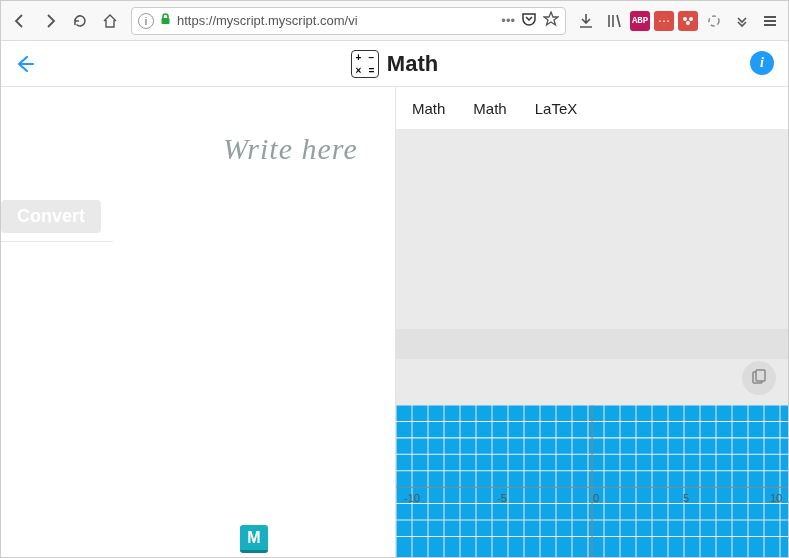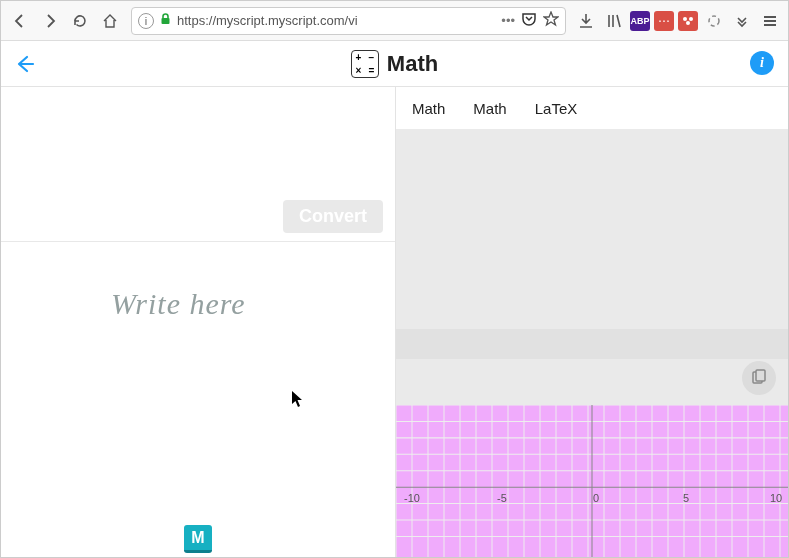--- a/index.html
+++ b/index.html
@@ -51,21 +51,21 @@
     width:16px;height:16px;border:1px solid #999;border-radius:50%;
     display:flex;align-items:center;justify-content:center;font-size:11px;color:#666;
     flex-shrink:0;
   }
   .url-bar .lock { color:#22a63a;font-size:12px;flex-shrink:0; }
   .url-text { white-space:nowrap; overflow:hidden; flex:1; }
   .toolbar-icon {
     width:24px;height:24px;display:flex;align-items:center;justify-content:center;
     color:#555;cursor:pointer;
   }
-  .toolbar-icon.sq { background:#4c1d95;color:#fff;border-radius:3px;font-size:9px;font-weight:bold;width:20px;height:20px; }
+  .toolbar-icon.sq { background:#be185d;color:#fff;border-radius:3px;font-size:9px;font-weight:bold;width:20px;height:20px;font-family:Liberation Mono, monospace; }
   .toolbar-icon.sq2 { background:#d94f45;color:#fff;border-radius:3px;font-size:12px;width:20px;height:20px; }
   .toolbar-icon.sq3 { background:#d94f45;color:#fff;border-radius:3px;font-size:12px;width:20px;height:20px; }
 
   
   .app-header {
     height: 46px;
     display:flex;
     align-items:center;
     border-bottom:1px solid #e3e3e3;
     position:relative;
@@ -88,21 +88,21 @@
     position:absolute;right:14px;top:10px;width:24px;height:24px;
     background:#1e9cf7;border-radius:50%;color:#fff;font-weight:bold;font-style:italic;
     display:flex;align-items:center;justify-content:center;font-size:14px;cursor:pointer;font-family:Georgia,serif;
   }
 
   
   .app-body {
     display:flex;height:calc(100% - 86px);
   }
   .pane-left {
-    width:395px;border-right:1px solid #e3e3e3;display:flex;flex-direction:column;position:relative;
+    width:395px;border-right:1px solid #e3e3e3;display:flex;position:relative;
   }
   .pane-right { flex:1;display:flex;flex-direction:column; }
 
   .convert-row {
     height:155px;border-bottom:1px solid #e8e8e8;display:flex;align-items:flex-end;justify-content:flex-end;
     padding:0 12px 8px 0;
   }
   .convert-btn {
     background:#e9e9e9;color:#fff;font-size:18px;font-weight:600;
     border:none;border-radius:4px;padding:6px 16px;cursor:pointer;
@@ -139,21 +139,21 @@
     flex:0 0 276px;background:#eaeaea;position:relative;
   }
   .output-mid { position:absolute;left:0;right:0;top:200px;height:30px;background:#e1e1e1; }
   .copy-btn {
     position:absolute;right:12px;bottom:10px;width:34px;height:34px;border-radius:50%;
     background:#dcdcdc;display:flex;align-items:center;justify-content:center;cursor:pointer;
   }
 
   
   .graph {
-    flex:1;position:relative;background:#f0abfc;
+    flex:1;position:relative;background:#0ea5e9;
   }
   .graph svg { width:100%;height:100%; }
   .grid-line { stroke:#eee;stroke-width:1; }
   .axis-line { stroke:#888;stroke-width:1; }
   .tick-label { font-size:11px;fill:#555;text-anchor:middle; }
 
 </style>
 </head>
 <body>
 

